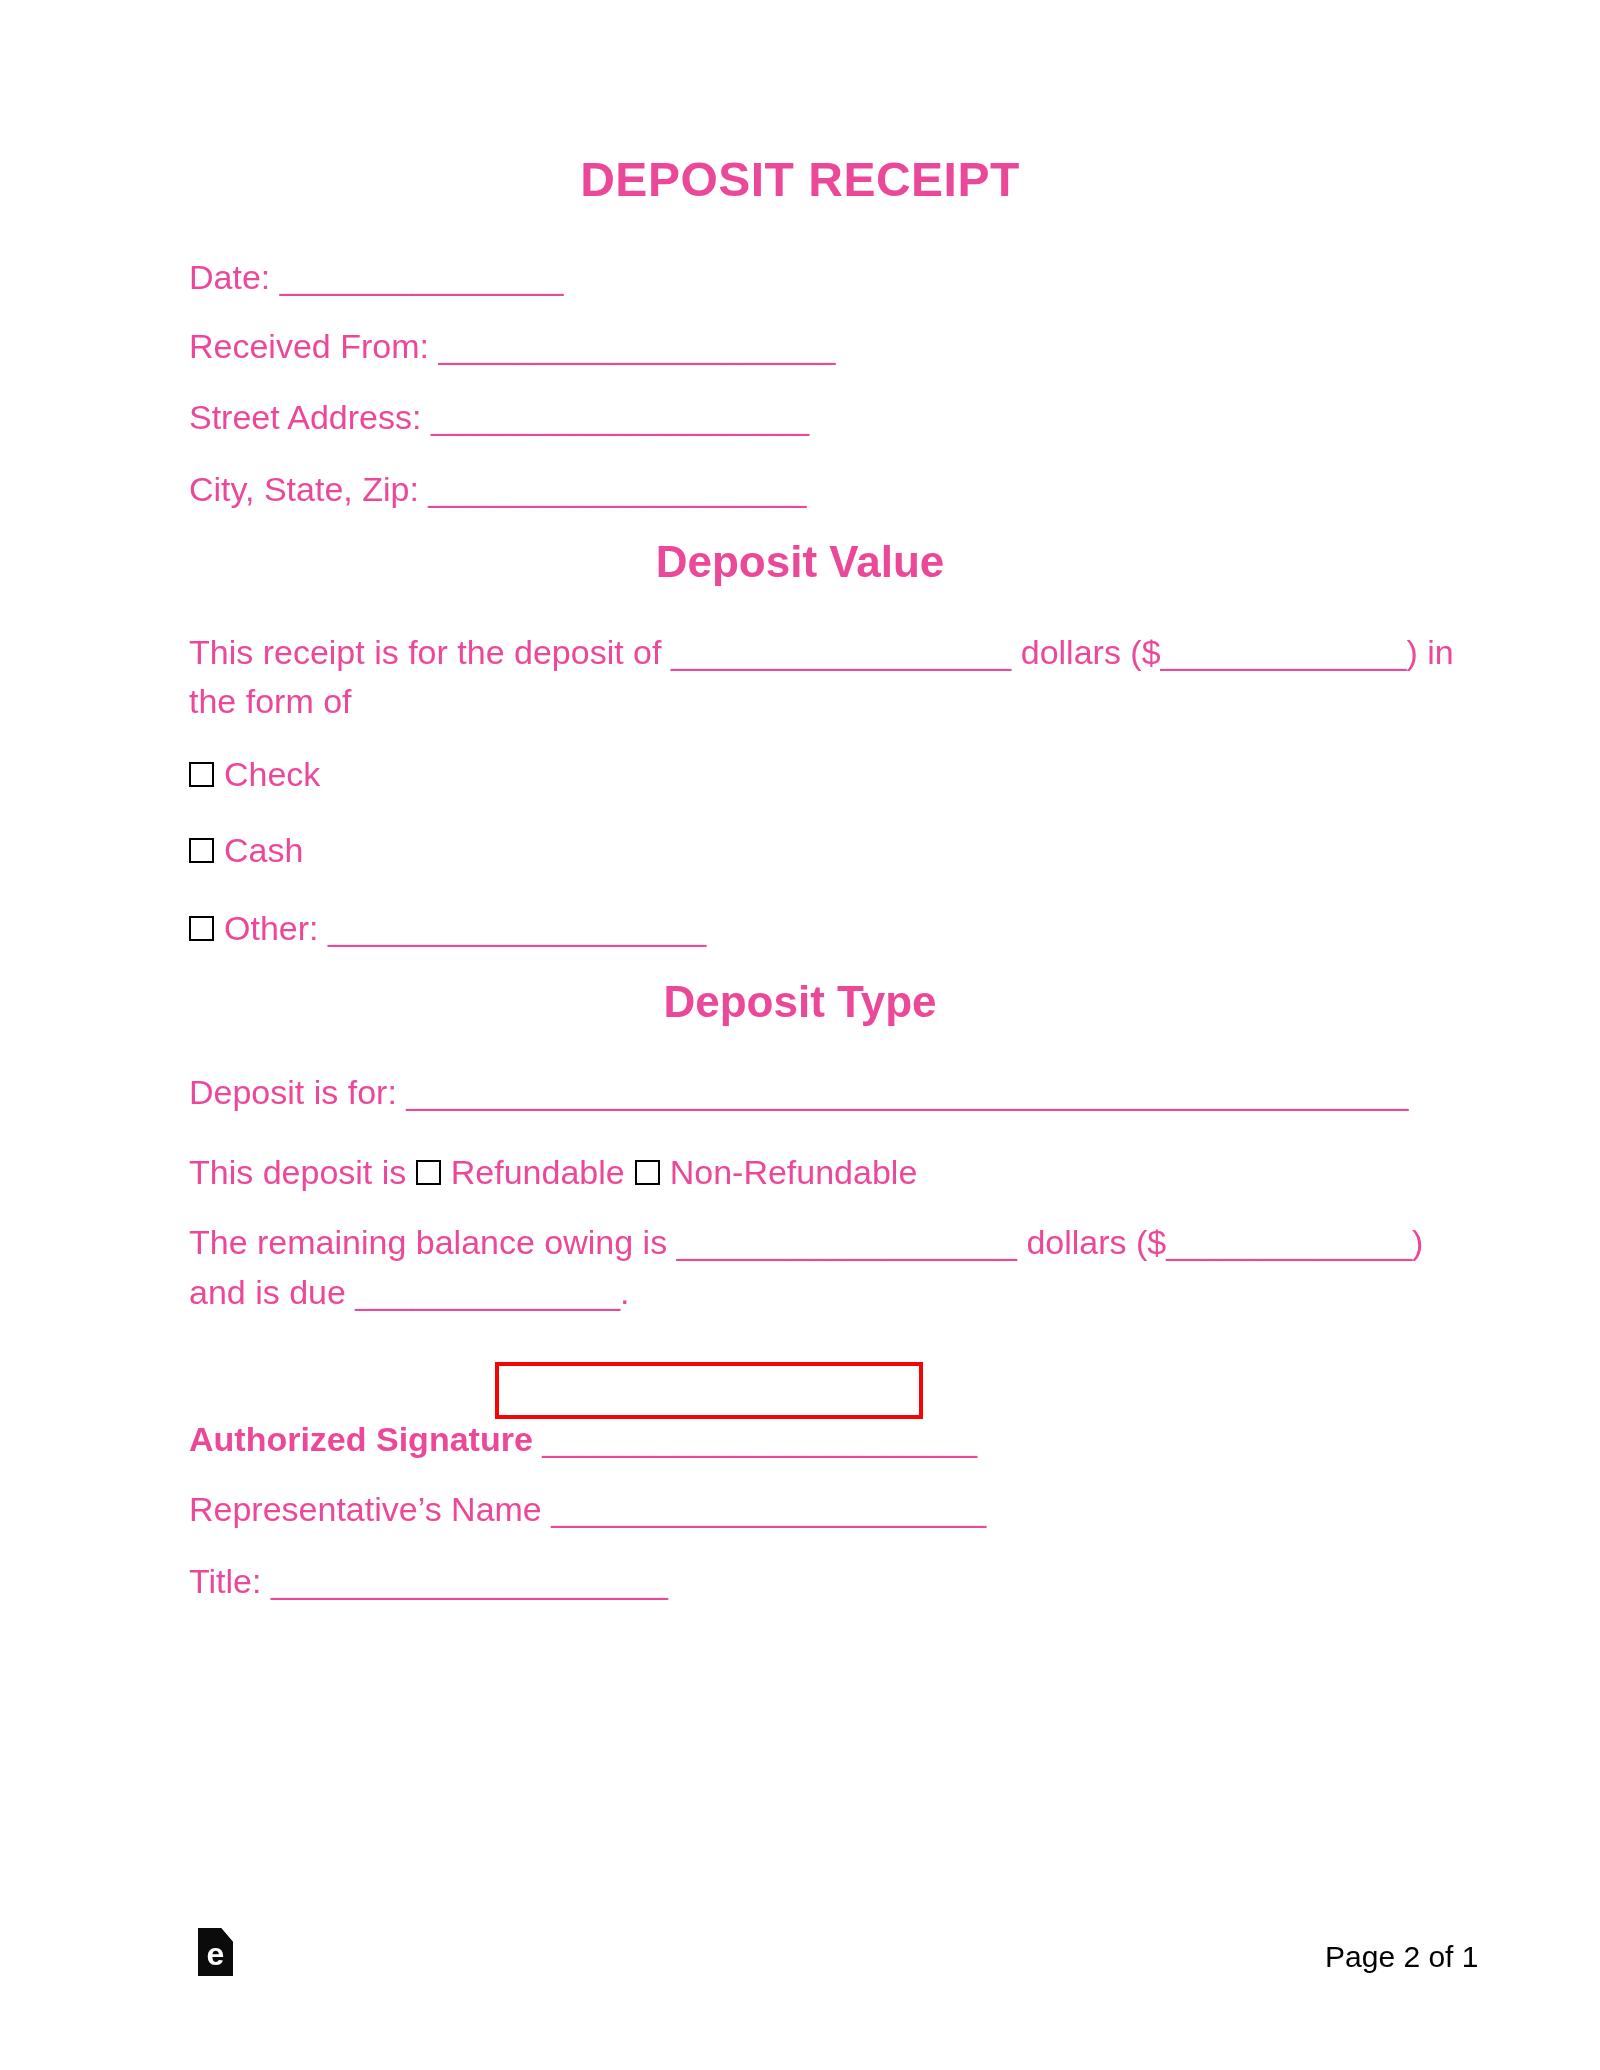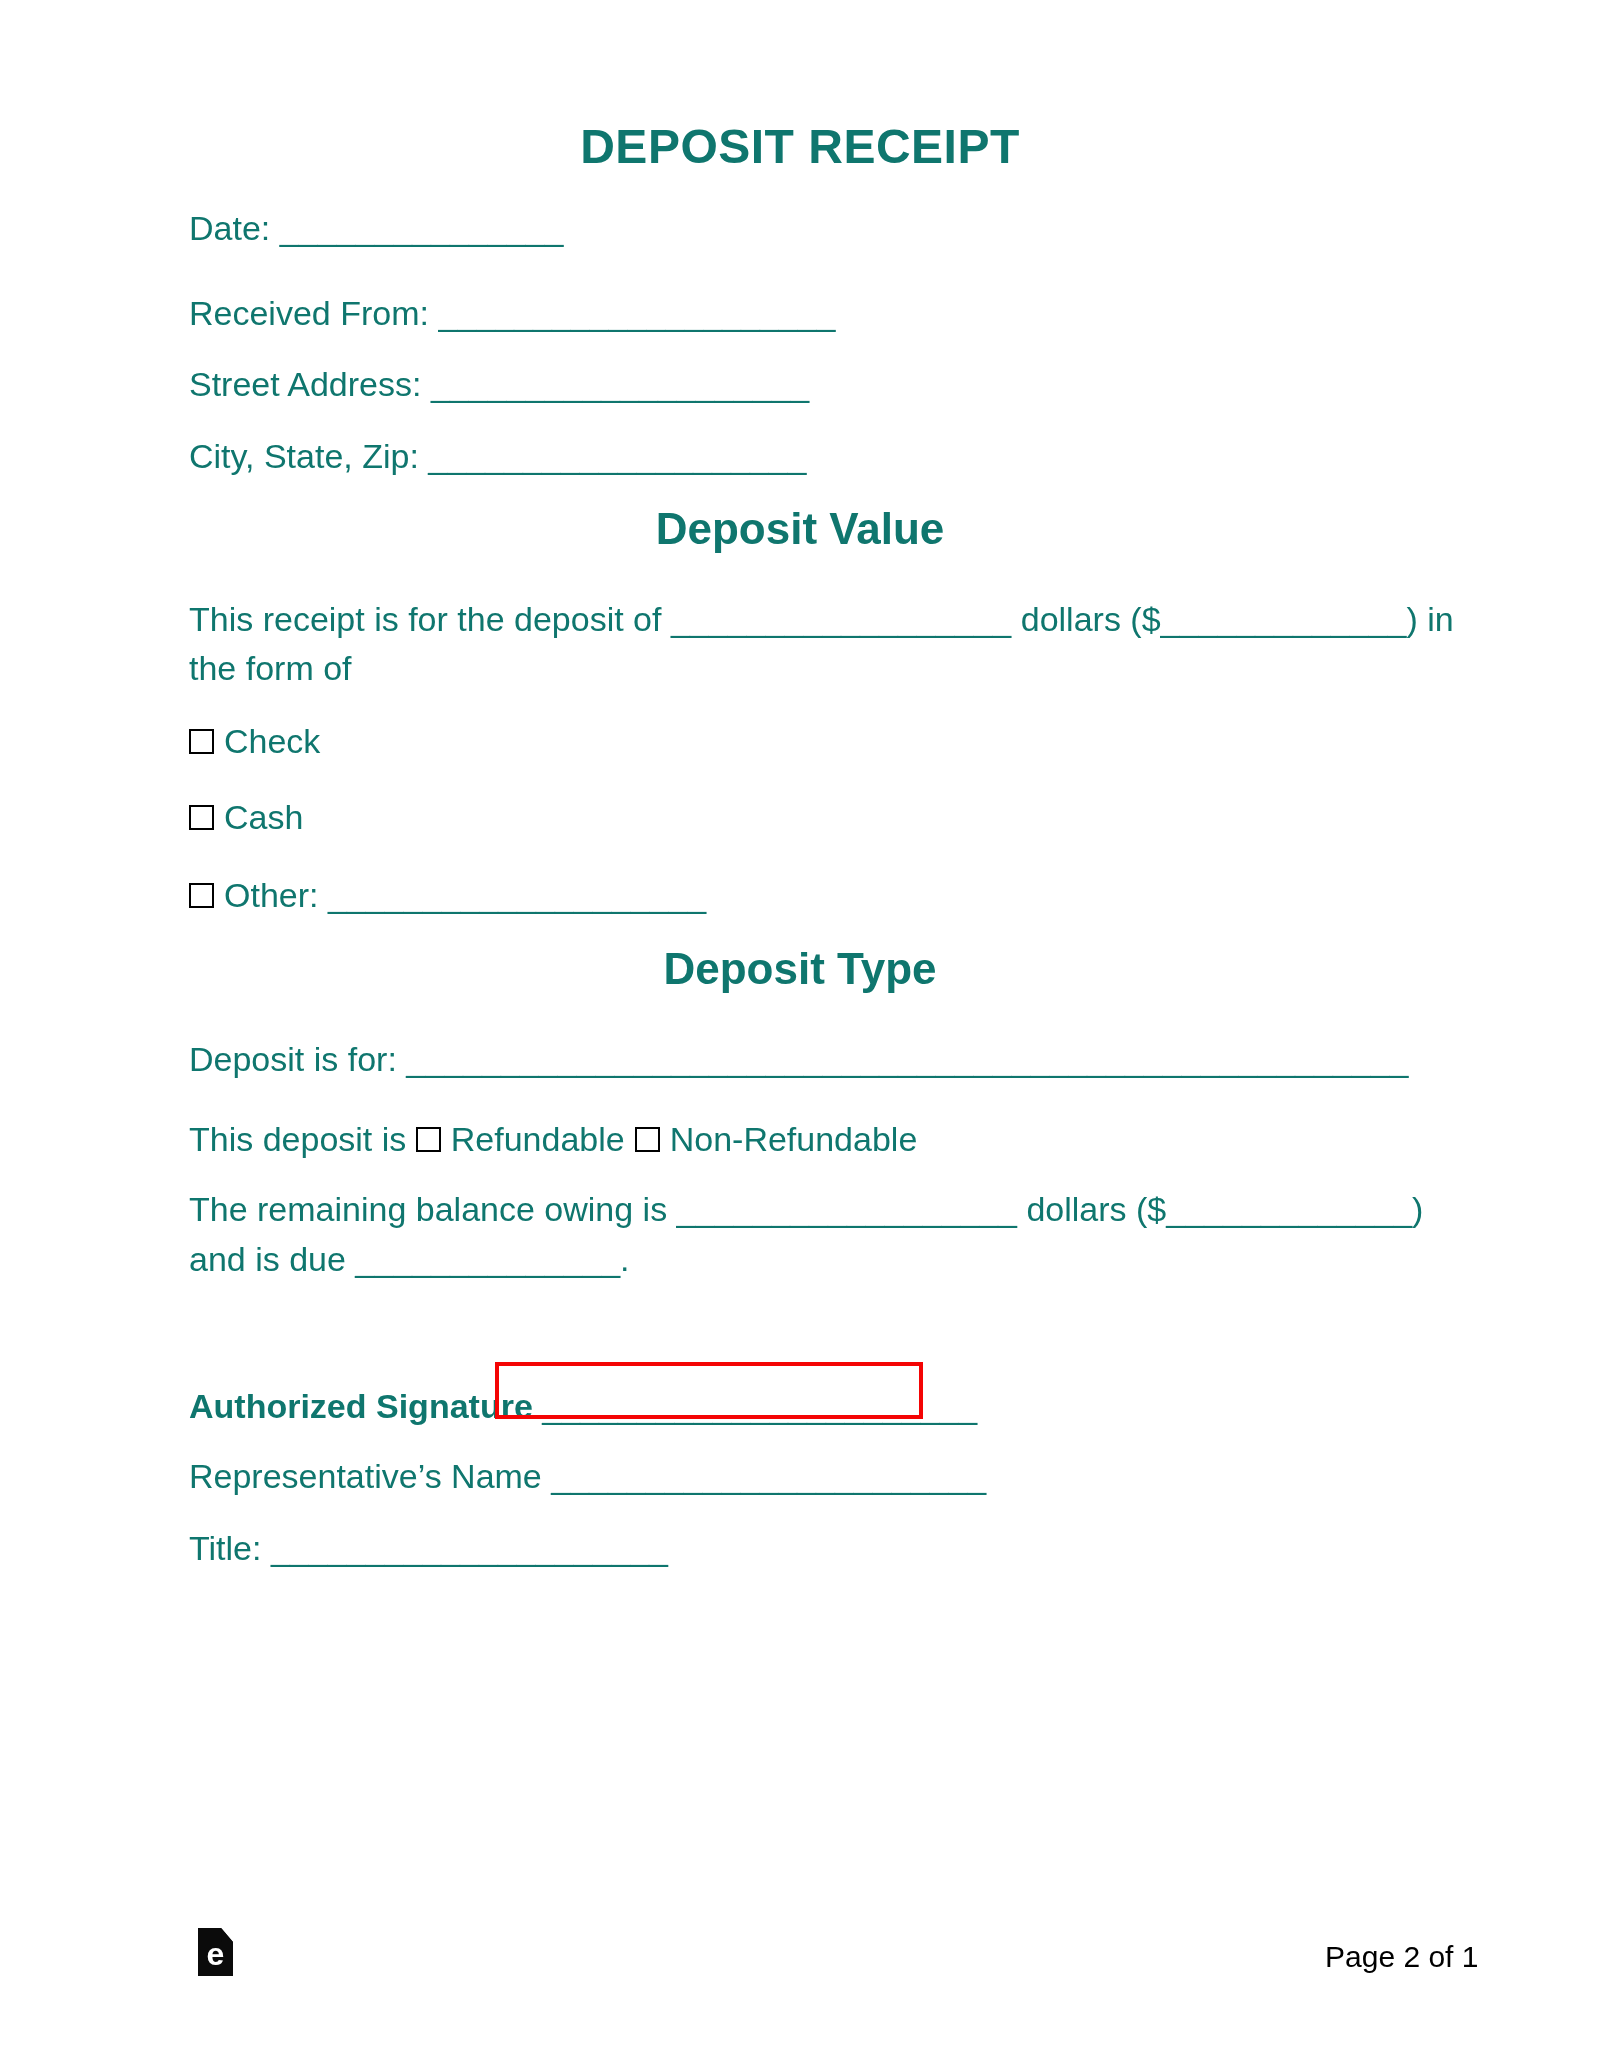--- a/index.html
+++ b/index.html
@@ -10,21 +10,22 @@
     font-family:"Liberation Sans", sans-serif;
     color:#000000;
     overflow:hidden;
   }
   .line {
     position:absolute;
     left:189px;
     font-size:34px;
     line-height:1.2;
     white-space:pre;
-    color:#0f766e;
+    color:#ec4899;
+    margin-top:33px;
   }
   .center { left:0; width:1600px; text-align:center; }
   .title   { font-size:48px; font-weight:bold; letter-spacing:0.5px; }
   .heading { font-size:44px; font-weight:bold; }
   .bold    { font-weight:bold; }
   .cb {
     display:inline-block;
     width:21px; height:21px;
     border:2px solid #000;
     background:#fff;
@@ -76,21 +77,21 @@
     line-height:1.2;
   }
 </style>
 </head>
 <body>
 
 <div class="page">
 
   <div class="line center title" style="top:118px"><span>DEPOSIT RECEIPT</span></div>
 
-  <div class="line" style="top:208px"><span>Date: </span><span>_______________</span></div>
+  <div class="line" style="top:224px"><span>Date: </span><span>_______________</span></div>
 
   <div class="line" style="top:293px"><span>Received From: </span><span>_____________________</span></div>
 
   <div class="line" style="top:364px"><span>Street Address: </span><span>____________________</span></div>
 
   <div class="line" style="top:436px"><span>City, State, Zip: </span><span>____________________</span></div>
 
   <div class="line center heading" style="top:503px"><span>Deposit Value</span></div>
 
   <div class="line" style="top:599px"><span>This receipt is for the deposit of </span><span>__________________</span><span> dollars ($</span><span>_____________</span><span>) in</span></div>

